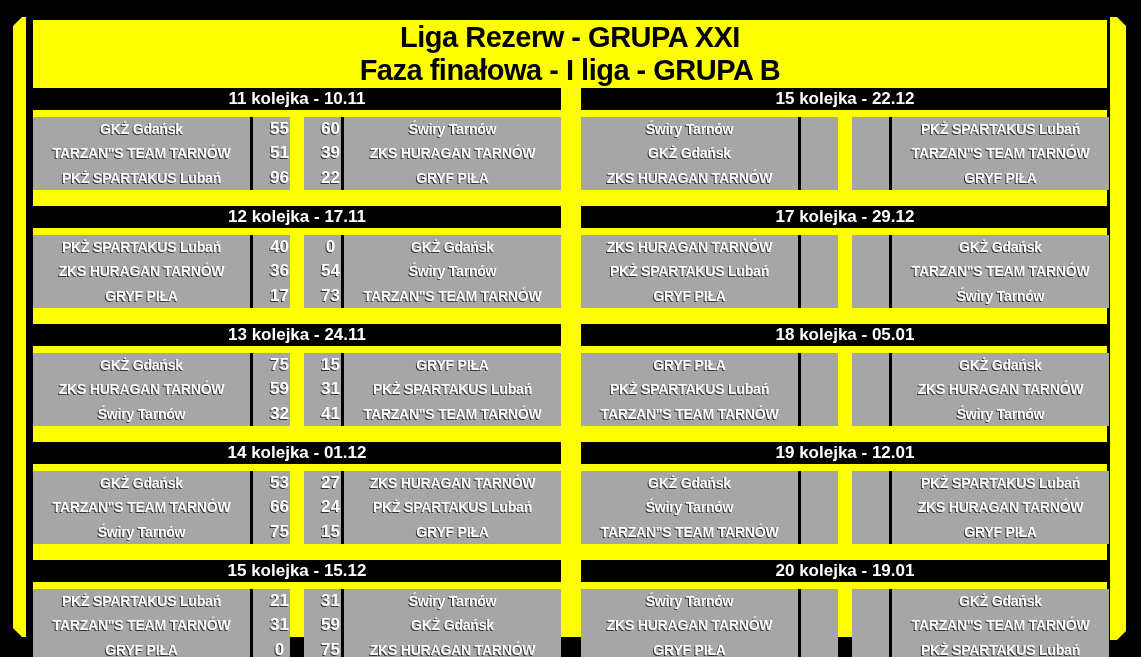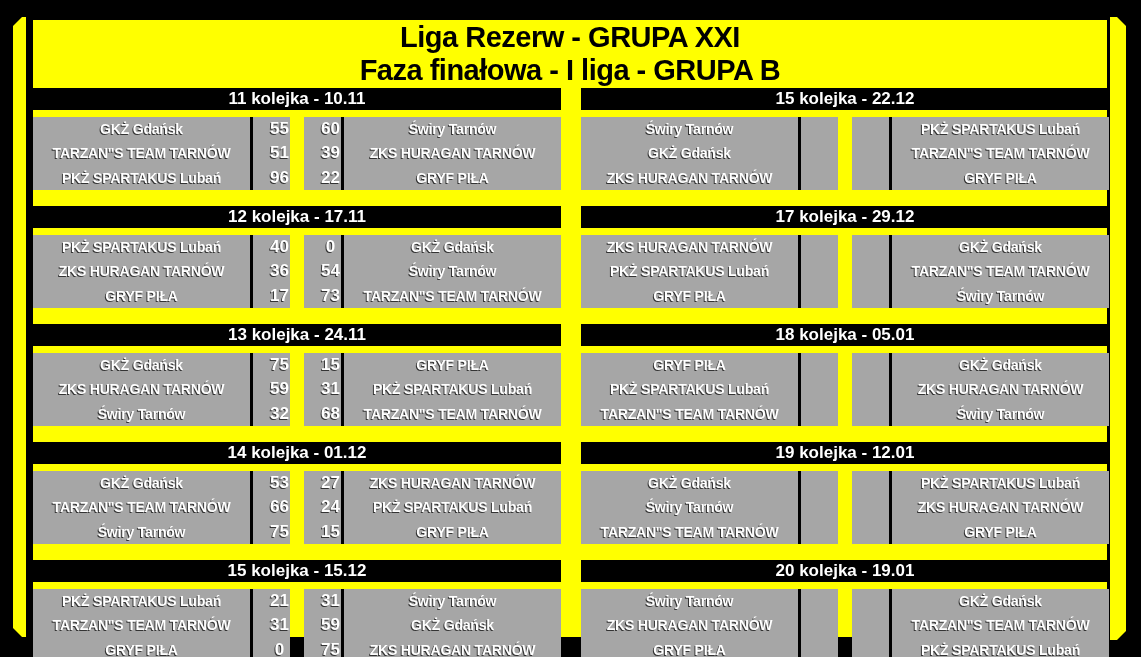--- a/index.html
+++ b/index.html
@@ -169,21 +169,21 @@
             <div class="vsep"></div>
             <div class="score-col">
               <div class="score">75</div>
               <div class="score">59</div>
               <div class="score">32</div>
             </div>
             <div class="midgap"></div>
             <div class="score-col">
               <div class="score">15</div>
               <div class="score">31</div>
-              <div class="score">68</div>
+              <div class="score">41</div>
             </div>
             <div class="vsep"></div>
             <div class="names">
               <div class="team">GRYF PIŁA</div>
               <div class="team">PKŻ SPARTAKUS Lubań</div>
               <div class="team">TARZAN"S TEAM TARNÓW</div>
             </div>
           </div>
         </div>
         <div class="round-block">

